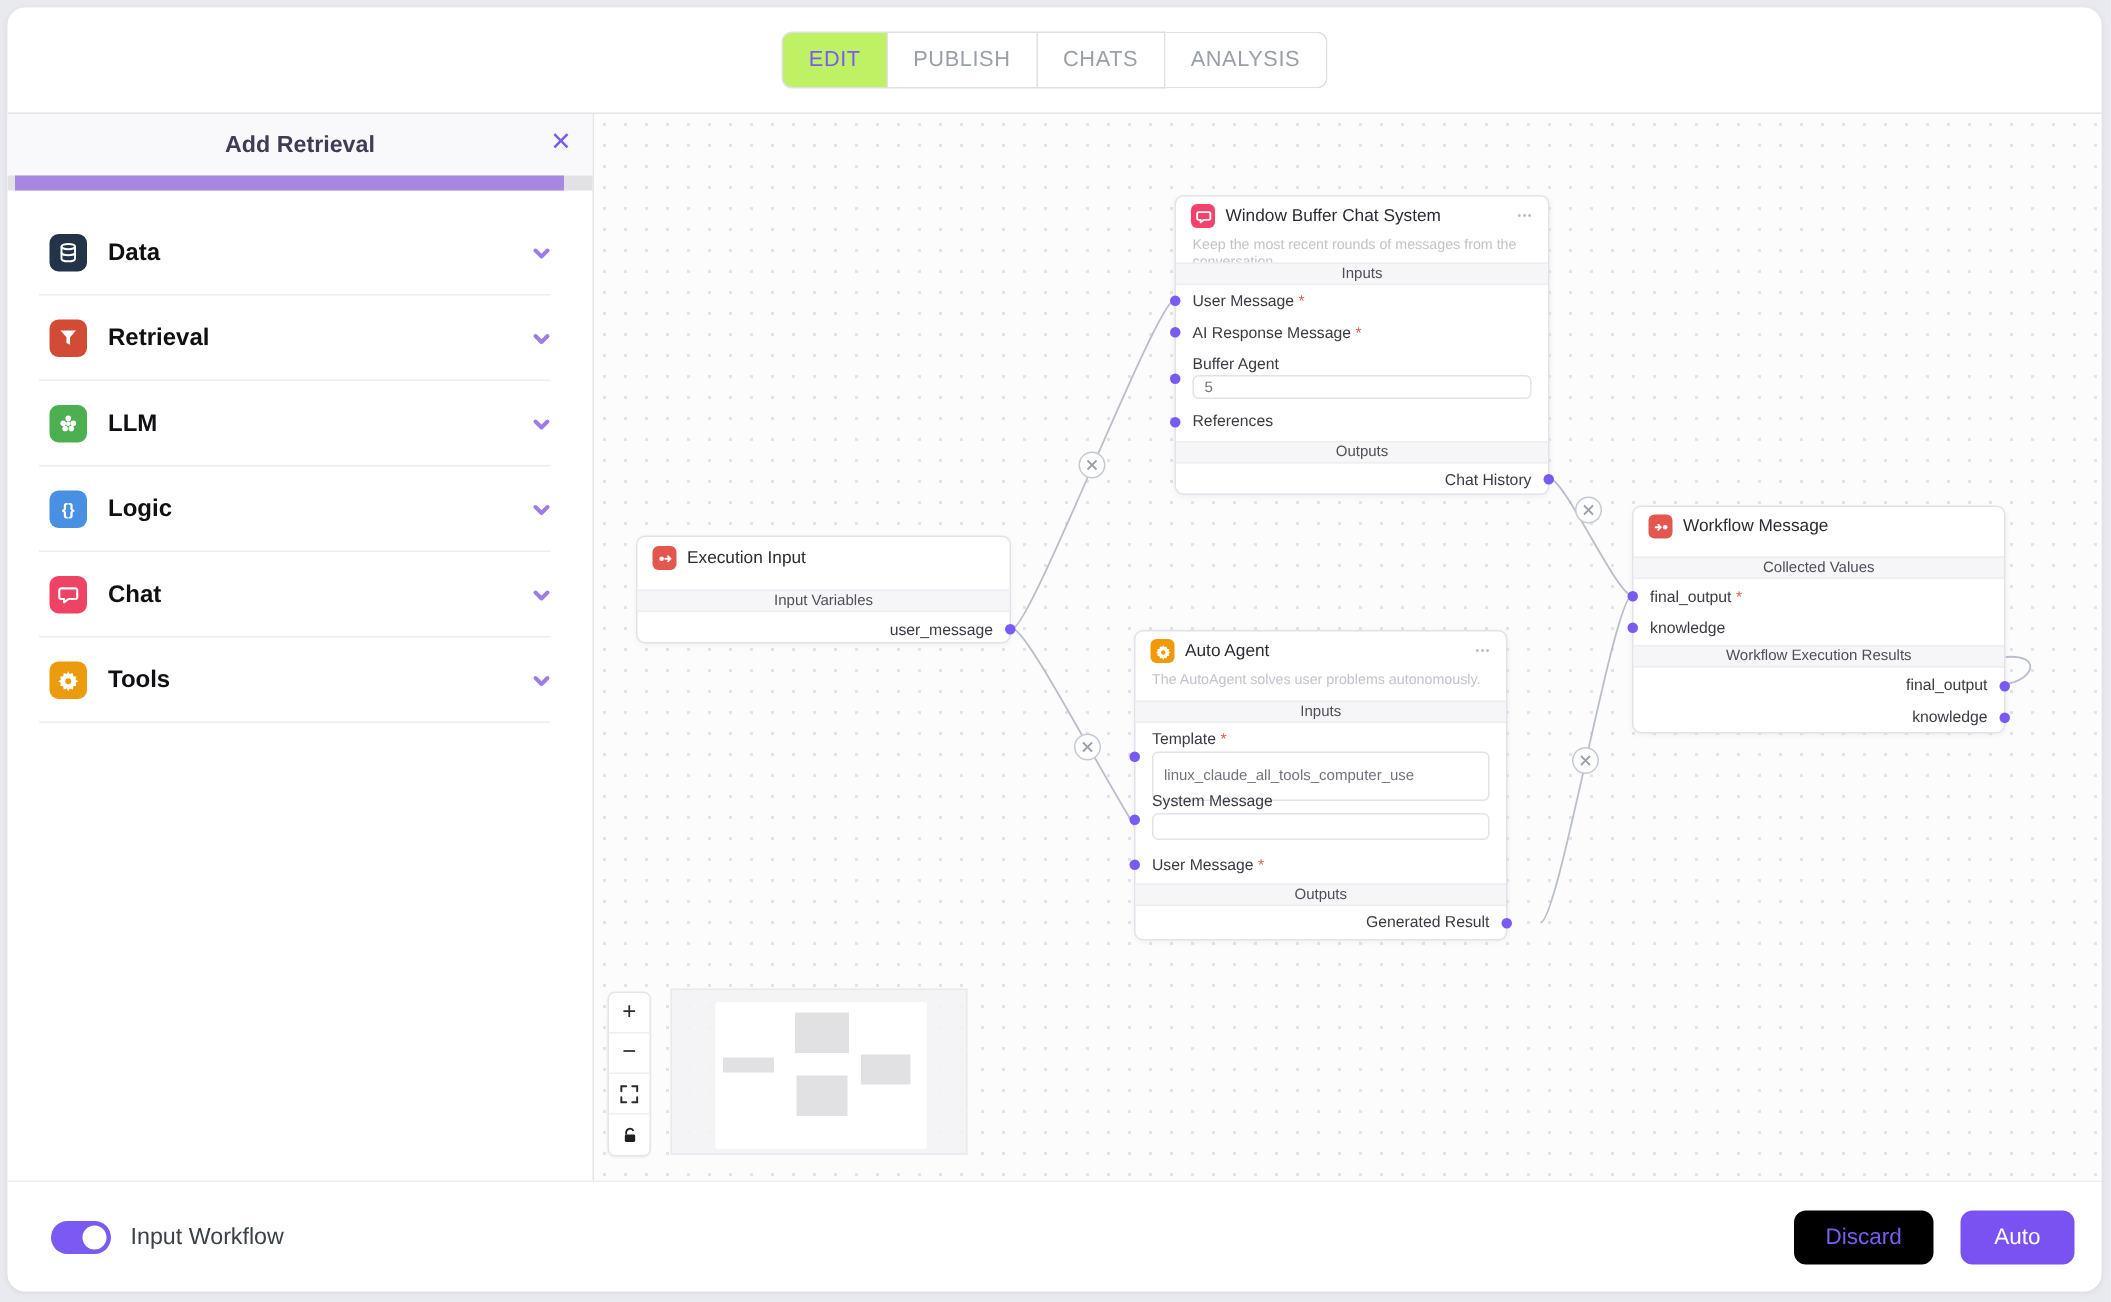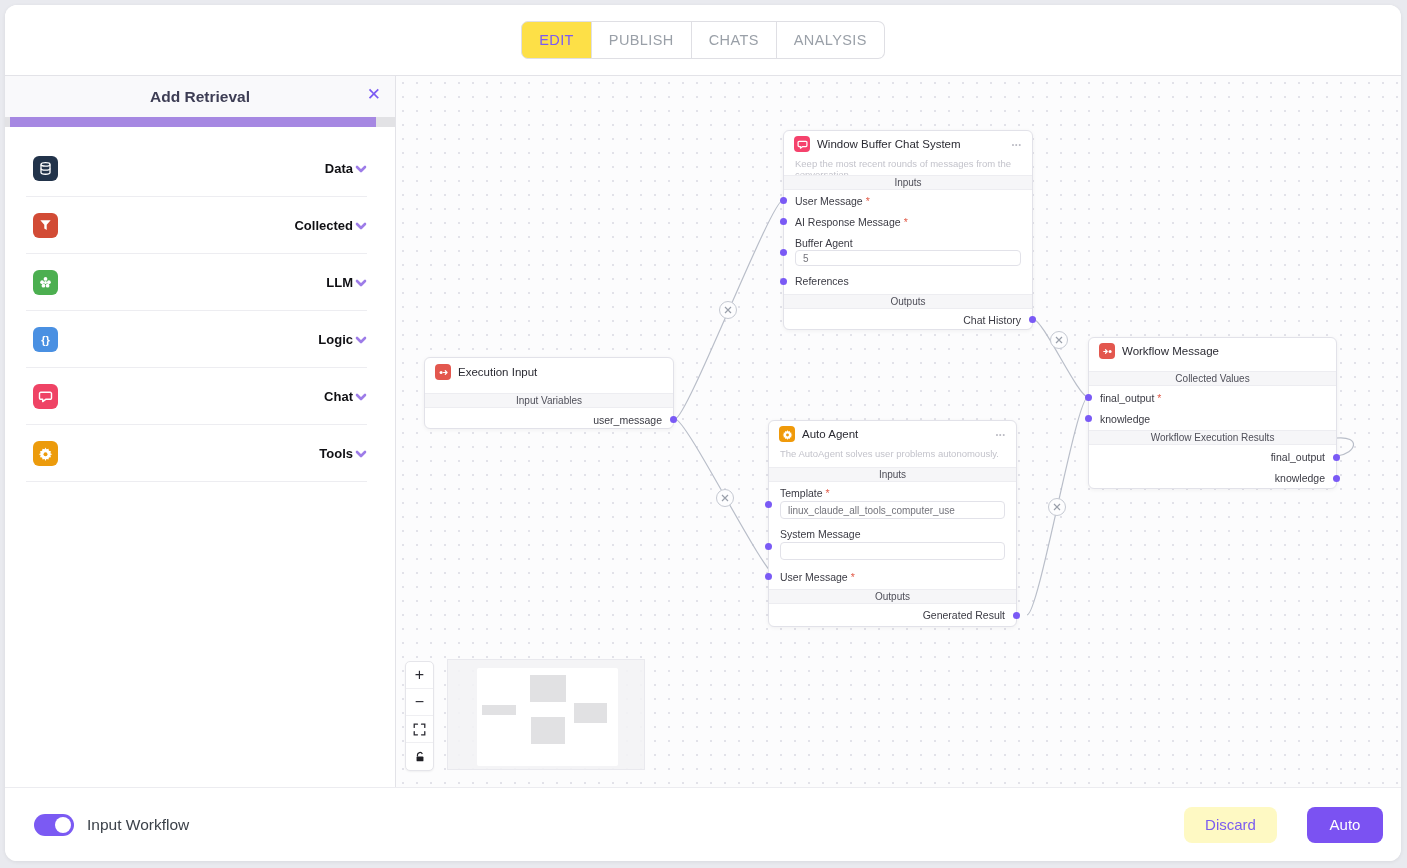--- a/index.html
+++ b/index.html
@@ -10,40 +10,40 @@
     display:flex; flex-direction:column; }
 
   
   .topbar { height:71px; background:#fff; border-bottom:1px solid #e3e3e8; display:flex;
     align-items:center; justify-content:center; flex:0 0 auto; }
   .tabs { display:flex; }
   .tab { height:38px; line-height:36px; padding:0 17px; font-size:14.5px; letter-spacing:.4px;
     color:#9aa0a8; border:1px solid #dfdfe4; border-left:none; cursor:pointer; background:#fff; }
   .tab:first-child { border-left:1px solid #dfdfe4; border-radius:7px 0 0 7px; }
   .tab:last-child { border-radius:0 7px 7px 0; }
-  .tab.active { color:#7b5af3; background:#fde047; }
+  .tab.active { color:#7b5af3; background:#bef264; }
 
   .main { flex:1; display:flex; min-height:0; }
 
   
   .sidebar { width:391px; flex:0 0 auto; border-right:1px solid #e3e3e8; background:#fff;
     display:flex; flex-direction:column; }
   .sb-header { height:41px; background:#f9f9fb; display:flex; align-items:center; position:relative; }
   .sb-title { flex:1; text-align:center; font-size:15.5px; font-weight:700; color:#3d3d54; }
   .sb-close { position:absolute; right:14px; top:8px; font-size:17px; color:#7b5af3; cursor:pointer; }
   .hscroll { height:10px; background:#e2e2e5; position:relative; }
   .hthumb { position:absolute; left:5px; top:0; height:10px; width:366px; background:#a688e2; }
   .sb-list { padding-top:13px; }
   .sb-row { height:57px; display:flex; align-items:center; padding:0 26px 0 28px; cursor:pointer;
     position:relative; }
   .sb-row:after { content:""; position:absolute; left:21px; right:28px; bottom:0;
     border-bottom:1px solid #ededf1; }
   .sb-ico { width:25px; height:25px; border-radius:6px; margin-right:14px; display:flex;
     align-items:center; justify-content:center; color:#fff; flex:0 0 auto; }
-  .sb-label { flex:1; font-size:13px; font-weight:700; color:#101014;text-align:right; }
+  .sb-label { flex:1; font-size:16px; font-weight:700; color:#101014; }
   .chev { width:16px; height:16px; }
 
   
   .canvas { flex:1; position:relative; background:#fcfcfd; overflow:hidden;
     background-image:radial-gradient(#e2e2e9 1px, transparent 1.2px); background-size:14px 14px; }
   .edges { position:absolute; left:0; top:0; }
   .edge { fill:none; stroke:#b9bec9; stroke-width:1.2; }
 
   .node { position:absolute; background:#fff; border:1px solid #e2e2e9; border-radius:6px;
     box-shadow:0 1px 4px rgba(0,0,0,.05); }
@@ -83,21 +83,21 @@
   .footer { height:74px; flex:0 0 auto; background:#fff; border-top:1px solid #ececf0;
     display:flex; align-items:center; padding:0 18px 0 29px; }
   .toggle { width:40px; height:22px; border-radius:11px; background:#7b5af3; position:relative;
     cursor:pointer; flex:0 0 auto; }
   .knob { position:absolute; right:3px; top:3px; width:16px; height:16px; border-radius:50%;
     background:#fff; }
   .toggle-label { margin-left:13px; font-size:15.5px; color:#3b4149; }
   .spacer { flex:1; }
   .btn { height:36px; border:none; border-radius:8px; font-size:15px; cursor:pointer;
     font-family:"Liberation Sans", sans-serif; }
-  .btn.discard { width:93px; background:#fef9c3; color:#7b5cf0; margin-right:30px; }
+  .btn.discard { width:93px; background:#000000; color:#7b5cf0; margin-right:18px; }
   .btn.save { width:76px; background:#7b52f2; color:#fff; }
 </style>
 </head>
 <body>
 
 <div class="app">
 
   <div class="topbar">
     <div class="tabs">
       <div class="tab active">EDIT</div>
@@ -132,21 +132,21 @@
             <path d="M4 6l4 4 4-4" fill="none" stroke="#9d7ce8" stroke-width="2.6" stroke-linecap="round" stroke-linejoin="round"></path>
             </svg>
         </div>
 
         <div class="sb-row">
           <span class="sb-ico" style="background:#d24b35">
             <svg width="15" height="15" viewBox="0 0 16 16">
               <path d="M2.5 2.5h11l-4.2 4.8v5.4l-2.6-1.4V7.3z" fill="#fff"></path>
               </svg>
             </span>
-          <span class="sb-label">Collected</span>
+          <span class="sb-label">Retrieval</span>
           <svg class="chev" viewBox="0 0 16 16">
             <path d="M4 6l4 4 4-4" fill="none" stroke="#9d7ce8" stroke-width="2.6" stroke-linecap="round" stroke-linejoin="round"></path>
             </svg>
         </div>
 
         <div class="sb-row">
           <span class="sb-ico" style="background:#4caf50">
             <svg width="15" height="15" viewBox="0 0 16 16" fill="#fff">
               <circle cx="8" cy="4.2" r="2"></circle>
                 <circle cx="4.4" cy="7.6" r="2"></circle>
@@ -258,35 +258,35 @@
               <path d="M8 8h5M10.6 5.4 13.2 8l-2.6 2.6" fill="none" stroke="#fff" stroke-width="1.7" stroke-linecap="round" stroke-linejoin="round"></path>
               </svg>
             </span>
           <span class="ntitle">Execution Input</span>
         </div>
         <div class="nbar" style="top:35px">Input Variables</div>
         <div class="nrow out" style="top:55px">user_message</div>
         <i class="hdl out" style="top:58px"></i>
       </div>
 
-      <div class="node" style="left:372px; top:344px; width:249px; height:207px">
+      <div class="node" style="left:360px; top:344px; width:249px; height:207px">
         <div class="nhead">
           <span class="nicon" style="background:#f09a0a">
             <svg width="11" height="11" viewBox="0 0 16 16" fill="#fff">
               <path d="M8 1.5l1 2 2.2-.6.4 2.2 2.2.4-.6 2.2 2 1-2 1 .6 2.2-2.2.4-.4 2.2-2.2-.6-1 2-1-2-2.2.6-.4-2.2-2.2-.4.6-2.2-2-1 2-1-.6-2.2 2.2-.4.4-2.2 2.2.6z"></path>
               <circle cx="8" cy="8.7" r="2.1" fill="#f09a0a"></circle>
               </svg>
             </span>
           <span class="ntitle">Auto Agent</span>
           <span class="nmenu" style="font-size:7px">•••</span>
         </div>
         <div class="ndesc" style="top:27px">The AutoAgent solves user problems autonomously.</div>
         <div class="nbar" style="top:46px">Inputs</div>
         <div class="nrow" style="top:65px"><span>Template</span><span class="req">*</span></div>
-        <input class="ninput" style="top: 80px; height: 18px;" value="linux_claude_all_tools_computer_use">
+        <input class="ninput" style="top: 80px; height: 33px;" value="linux_claude_all_tools_computer_use">
         <div class="nrow" style="top:106px">System Message</div>
         <input class="ninput" style="top: 121px; height: 18px;" value="">
         <div class="nrow" style="top:149px"><span>User Message</span><span class="req">*</span></div>
         <div class="nbar" style="top:168px">Outputs</div>
         <div class="nrow out" style="top:187px">Generated Result</div>
         <i class="hdl in" style="top:80px"></i>
         <i class="hdl in" style="top:122px"></i>
         <i class="hdl in" style="top:152px"></i>
         <i class="hdl out" style="top:191px"></i>
       </div>

